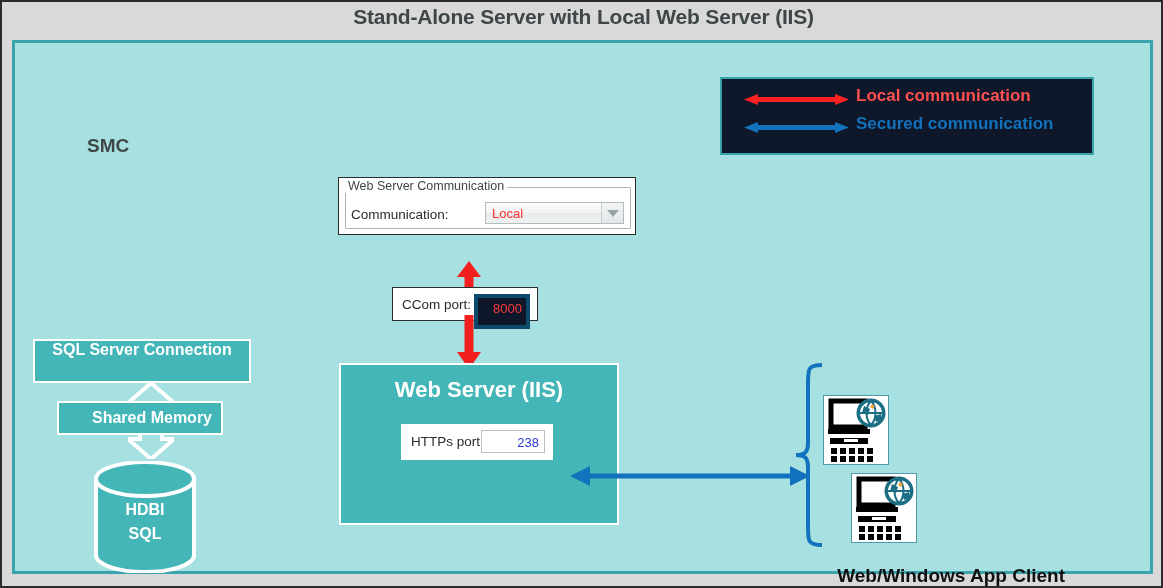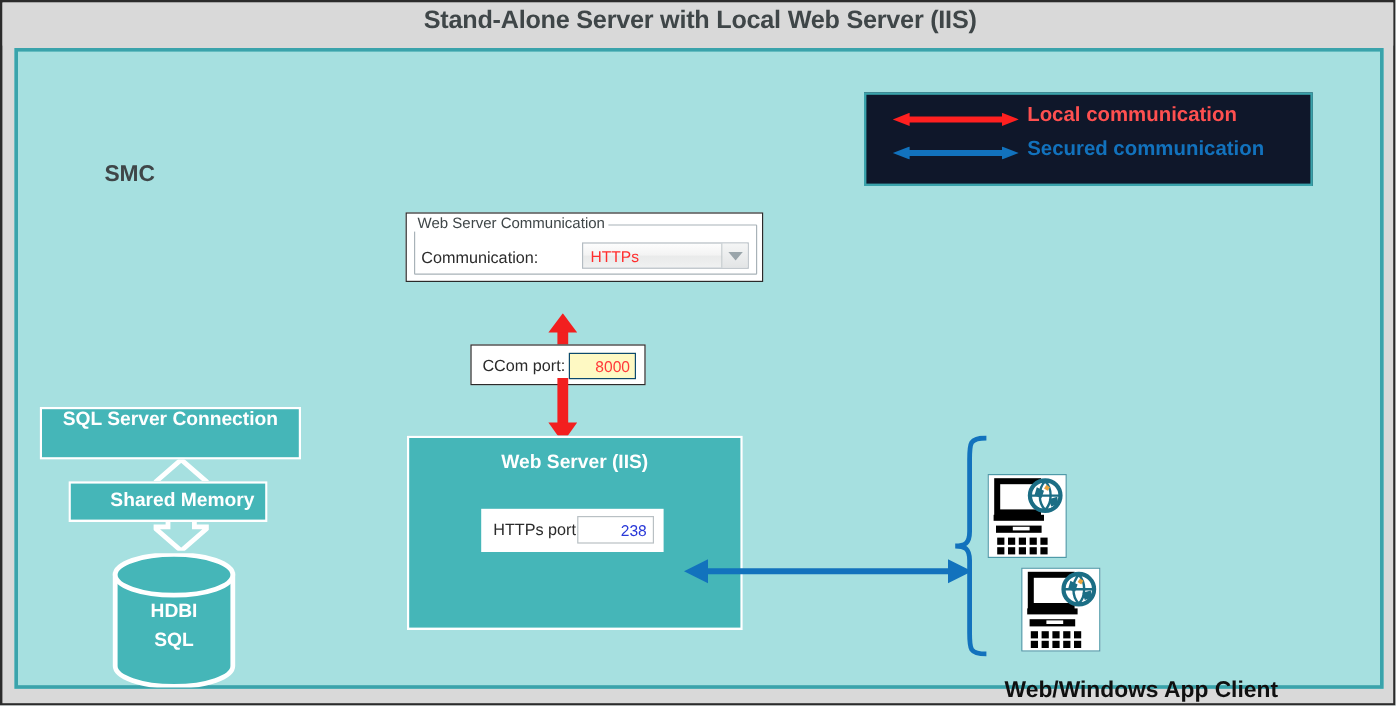--- a/index.html
+++ b/index.html
@@ -182,23 +182,23 @@
     position: absolute;
     left: 9px; top: 9px;
     font-size: 13.5px;
     color: #2b2b2b;
     white-space: nowrap;
   }
   #ccom-input {
     position: absolute;
     left: 81px; top: 6px;
     width: 56px;
-    height: 22px;
-    border: 1px solid #0c4a6e;
-    background: #fef9c3;
+    height: 35px;
+    border: 4px solid #0c4a6e;
+    background: #0f172a;
     box-sizing: border-box;
   }
   #ccom-input-value {
     position: absolute;
     right: 4px; top: 3px;
     font-size: 13px;
     color: #ff3a3a;
   }
 
   
@@ -209,21 +209,21 @@
     height: 162px;
     background: #45b6b8;
     border: 2px solid #ffffff;
     box-sizing: border-box;
   }
   #iis-title {
     position: absolute;
     left: 0; top: 12px;
     width: 276px;
     text-align: center;
-    font-size: 16px;
+    font-size: 22px;
     font-weight: bold;
     color: #ffffff;
   }
   #https-box {
     position: absolute;
     left: 60px; top: 59px;
     width: 152px;
     height: 36px;
     background: #ffffff;
     box-sizing: border-box;
@@ -374,21 +374,21 @@
         </svg>
         <div class="legend-text" style="color:#1272bd">Secured communication</div>
       </div>
     </div>
 
     <div id="webcomm-panel">
       <div id="webcomm-fieldset"></div>
       <div id="webcomm-legend">Web Server Communication</div>
       <div id="comm-label">Communication:</div>
       <div id="comm-select">
-        <div id="comm-select-value">HTTPs</div>
+        <div id="comm-select-value">Local</div>
         <div id="comm-select-button">
           <div id="chevron-down-icon"></div>
         </div>
       </div>
     </div>
 
     <svg class="connector" id="arrow-up-red" viewBox="0 0 30 32">
       <line x1="15" y1="32" x2="15" y2="10" stroke="#f21f1f" stroke-width="9"></line>
       <polygon points="15,0 3,16 27,16" fill="#f21f1f"></polygon>
     </svg>

